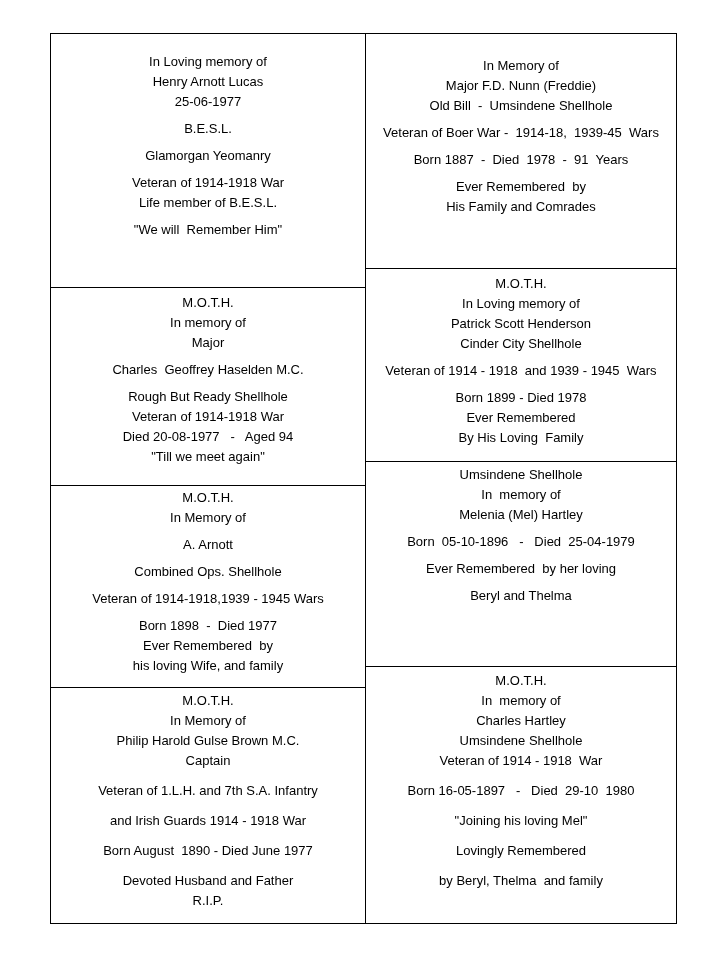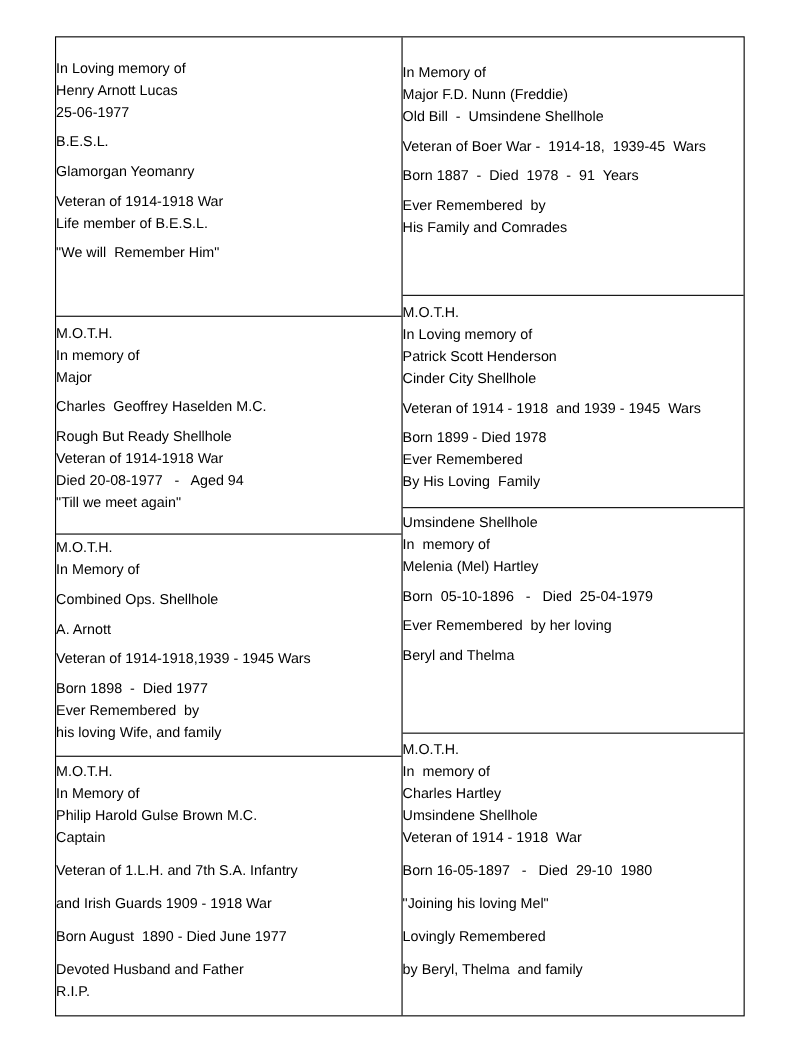--- a/index.html
+++ b/index.html
@@ -25,21 +25,21 @@
   .col {
     display: flex;
     flex-direction: column;
     box-sizing: border-box;
     height: 100%;
   }
   .col-left { width: 314px; }
   .col-right { flex: 1; border-left: 1px solid #000000; }
   .cell {
     box-sizing: border-box;
-    text-align: left;
+    text-align: center;
     font-size: 13px;
     color: #000000;
     overflow: hidden;
   }
   .cell:not(:last-child) { border-bottom: 1px solid #000000; }
   .cell-l1 { height: 254px; padding-top: 18px; }
   .cell-l2 { height: 198px; padding-top: 5px; }
   .cell-l3 { height: 202px; padding-top: 2px; }
   .cell-l4 { flex: 1;      padding-top: 3px; }
   .cell-r1 { height: 235px; padding-top: 22px; }
@@ -94,24 +94,24 @@
           <div class="line">Died 20-08-1977   -   Aged 94</div>
           <div class="line">"Till we meet again"</div>
         </div>
       </div>
     <div class="cell cell-l3">
         <div class="para">
           <div class="line">M.O.T.H.</div>
           <div class="line">In Memory of</div>
         </div>
         <div class="para">
+          <div class="line">A. Arnott</div>
+        </div>
+        <div class="para">
           <div class="line">Combined Ops. Shellhole</div>
-        </div>
-        <div class="para">
-          <div class="line">A. Arnott</div>
         </div>
         <div class="para">
           <div class="line">Veteran of 1914-1918,1939 - 1945 Wars</div>
         </div>
         <div class="para">
           <div class="line">Born 1898  -  Died 1977</div>
           <div class="line">Ever Remembered  by</div>
           <div class="line">his loving Wife, and family</div>
         </div>
       </div>
@@ -119,21 +119,21 @@
         <div class="para">
           <div class="line">M.O.T.H.</div>
           <div class="line">In Memory of</div>
           <div class="line">Philip Harold Gulse Brown M.C.</div>
           <div class="line">Captain</div>
         </div>
         <div class="para">
           <div class="line">Veteran of 1.L.H. and 7th S.A. Infantry</div>
         </div>
         <div class="para">
-          <div class="line">and Irish Guards 1909 - 1918 War</div>
+          <div class="line">and Irish Guards 1914 - 1918 War</div>
         </div>
         <div class="para">
           <div class="line">Born August  1890 - Died June 1977</div>
         </div>
         <div class="para">
           <div class="line">Devoted Husband and Father</div>
           <div class="line">R.I.P.</div>
         </div>
       </div>
   </div>

